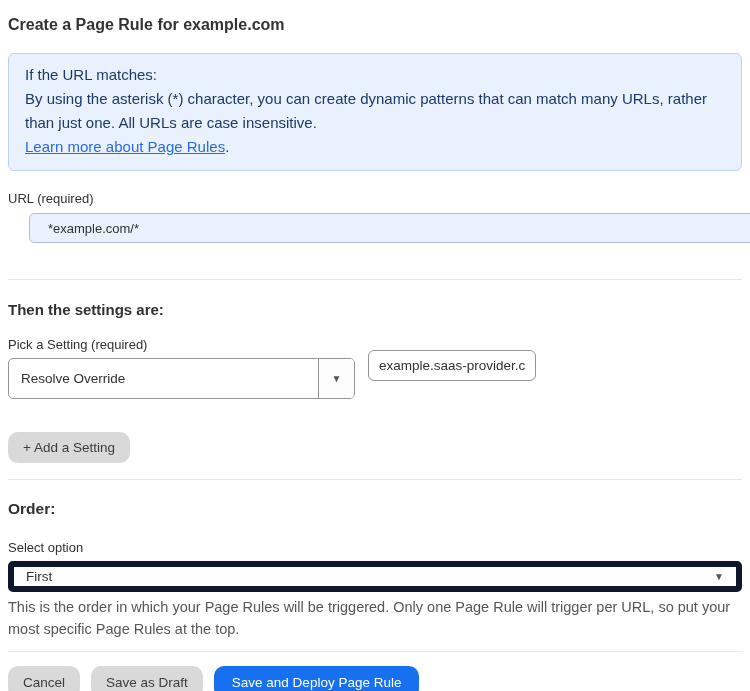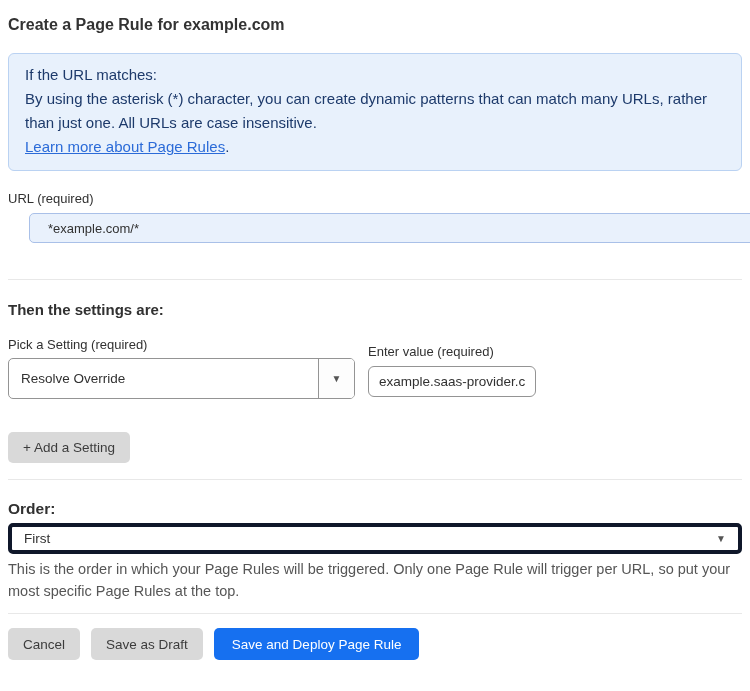--- a/index.html
+++ b/index.html
@@ -128,39 +128,39 @@
     padding: 0 10px;
     font-size: 13.5px;
     color: #313131;
     font-family: inherit;
     outline: none;
   }
 
   .btn {
     height: 32px;
     border: none;
-    border-radius: 5px;
+    border-radius: 10px;
     font-size: 13.5px;
     font-family: inherit;
     padding: 0 15px;
     cursor: pointer;
   }
   .btn-gray { background: #d9d9d9; color: #3c3c3c; }
   .btn-blue { background: #1670f0; color: #ffffff; padding: 0 18px; }
 
   .add-setting-btn { margin-top: 33px; height: 31px; }
 
   .order-heading { margin-top: 20px; font-size: 15.5px; }
   .order-select-label { margin-top: 22px; }
   .order-select {
     margin-top: 5px;
     height: 31px;
     width: 100%;
     background: #ffffff;
-    border: 4px solid #0f172a;
+    border: 6px solid #0f172a;
     border-radius: 5px;
     display: flex;
     align-items: center;
     justify-content: space-between;
     padding: 0 12px;
     font-size: 13.5px;
     color: #313131;
     cursor: pointer;
   }
   .order-help {
@@ -200,31 +200,31 @@
     <div class="settings-col-left">
       <label class="field-label">Pick a Setting (required)</label>
       <div class="select-control">
         <div class="select-text">Resolve Override</div>
         <div class="select-arrow-seg">
           <span class="arrow-glyph">▼</span>
         </div>
       </div>
     </div>
     <div class="settings-col-right">
-      <label class="field-label">Enter value (required)</label>
       <input class="value-input" type="text" value="example.saas-provider.com" style="">
     </div>
   </div>
 
   <button class="btn btn-gray add-setting-btn">+ Add a Setting</button>
 
   <hr class="divider divider-2">
 
   <h2 class="section-heading order-heading">Order:</h2>
 
+  <label class="field-label order-select-label">Select option</label>
   <div class="order-select">
     <span>First</span>
     <span class="arrow-glyph">▼</span>
   </div>
   <div class="order-help">This is the order in which your Page Rules will be triggered. Only one Page Rule will trigger per URL, so put your most specific Page Rules at the top.</div>
 
   <hr class="divider divider-3">
 
   <div class="footer-buttons">
     <button class="btn btn-gray">Cancel</button>

